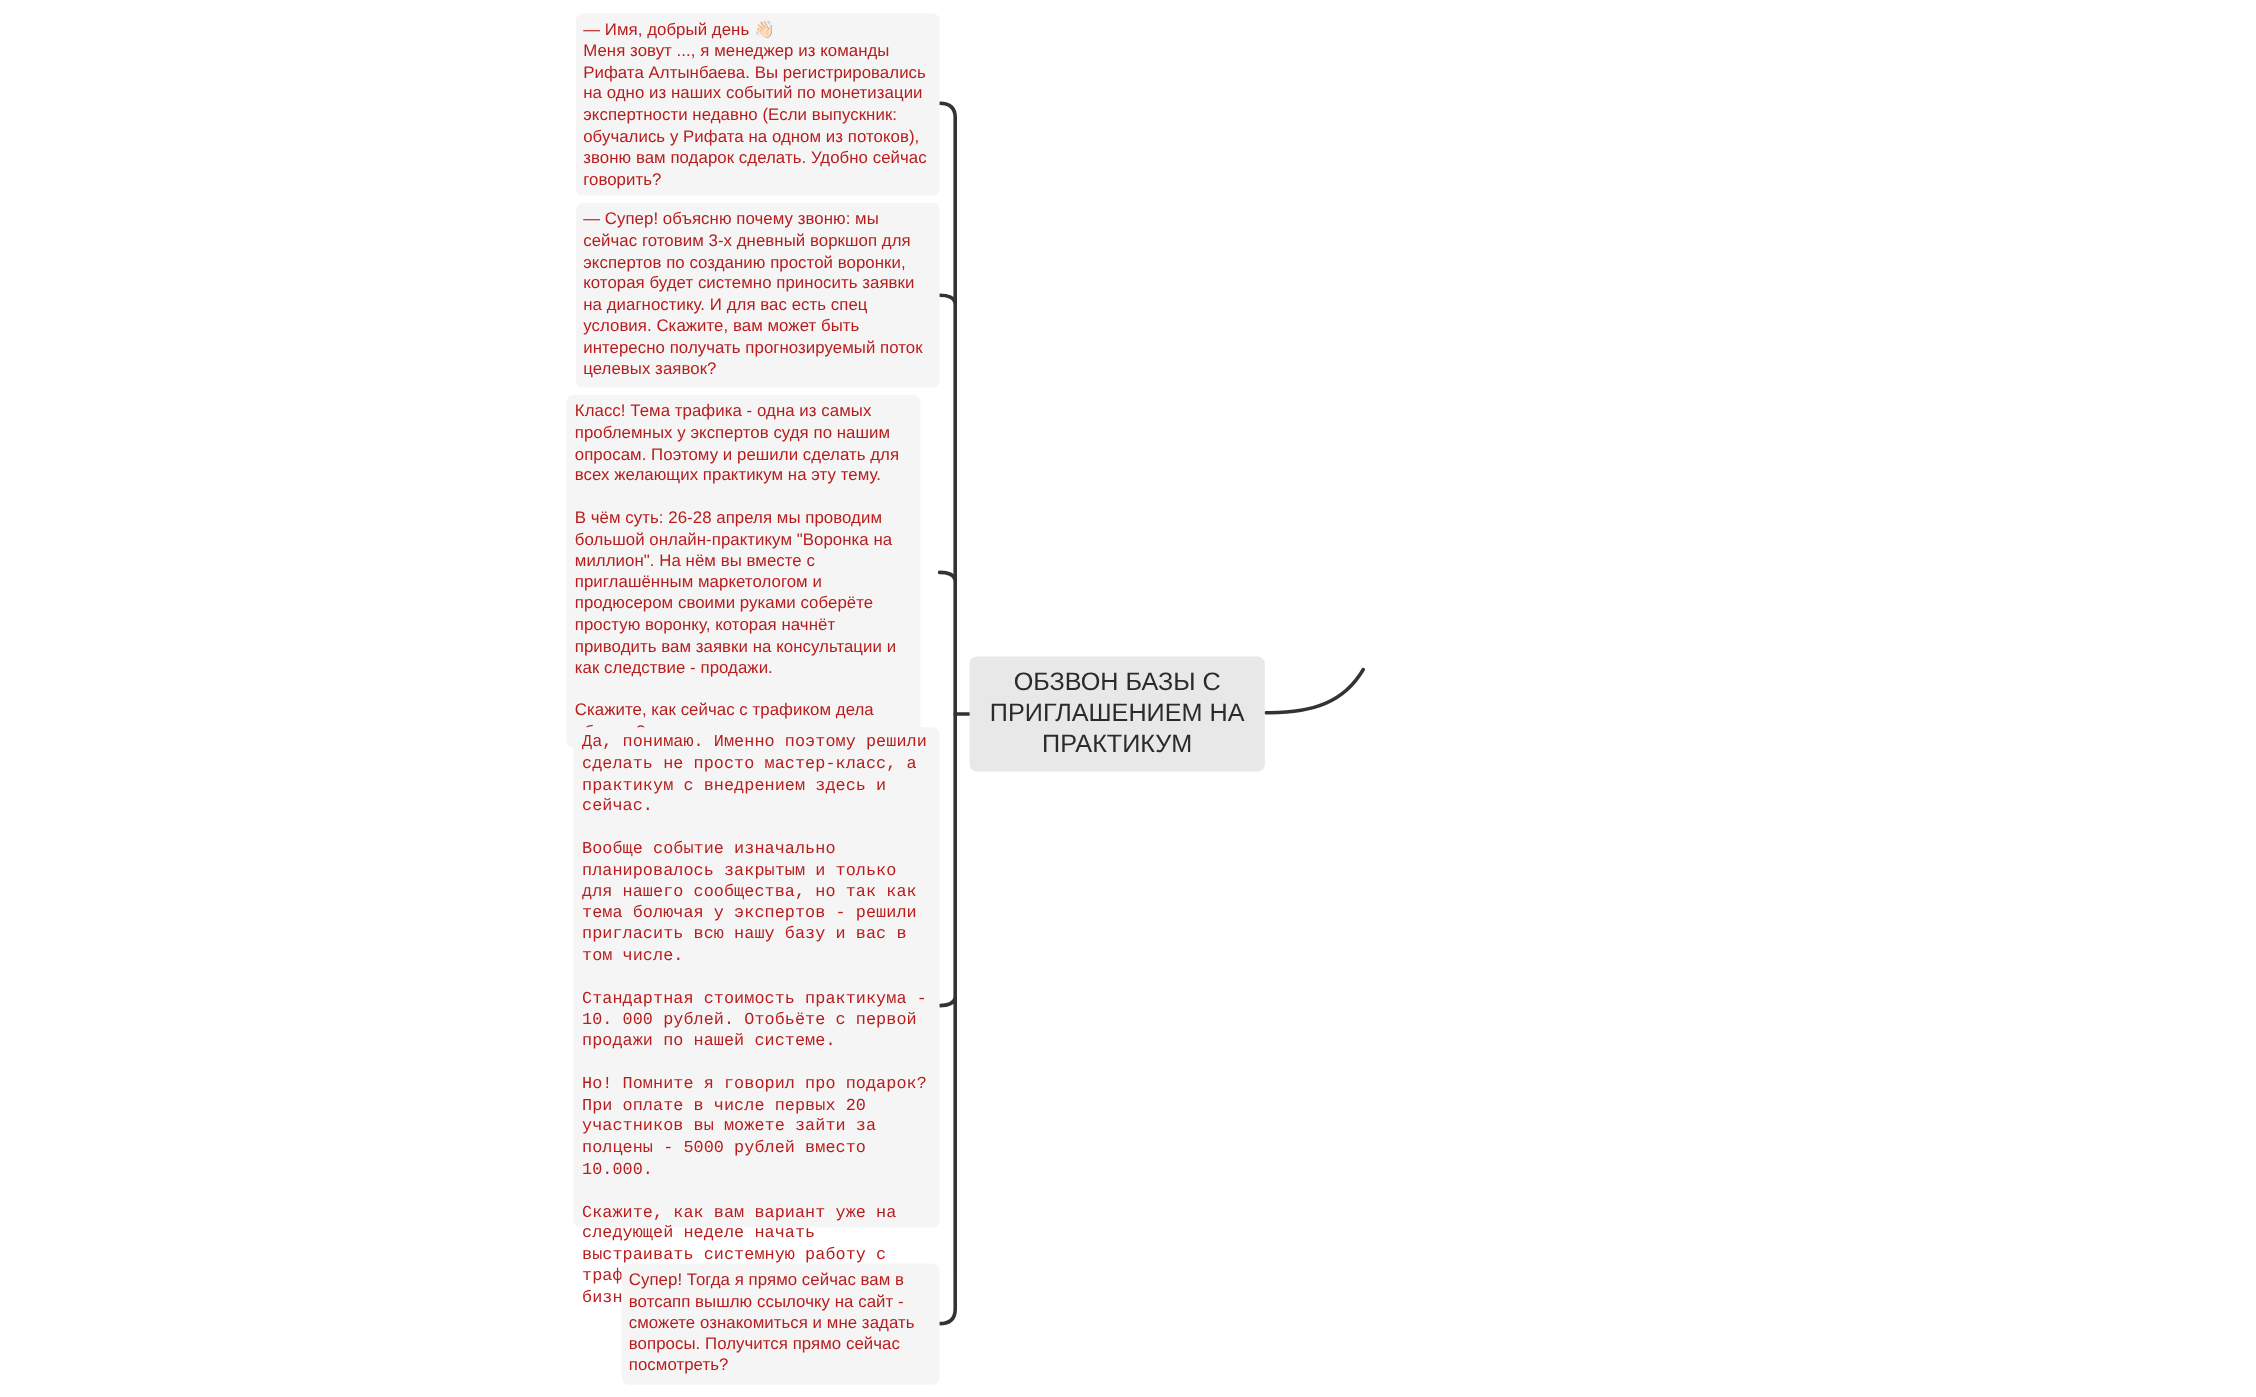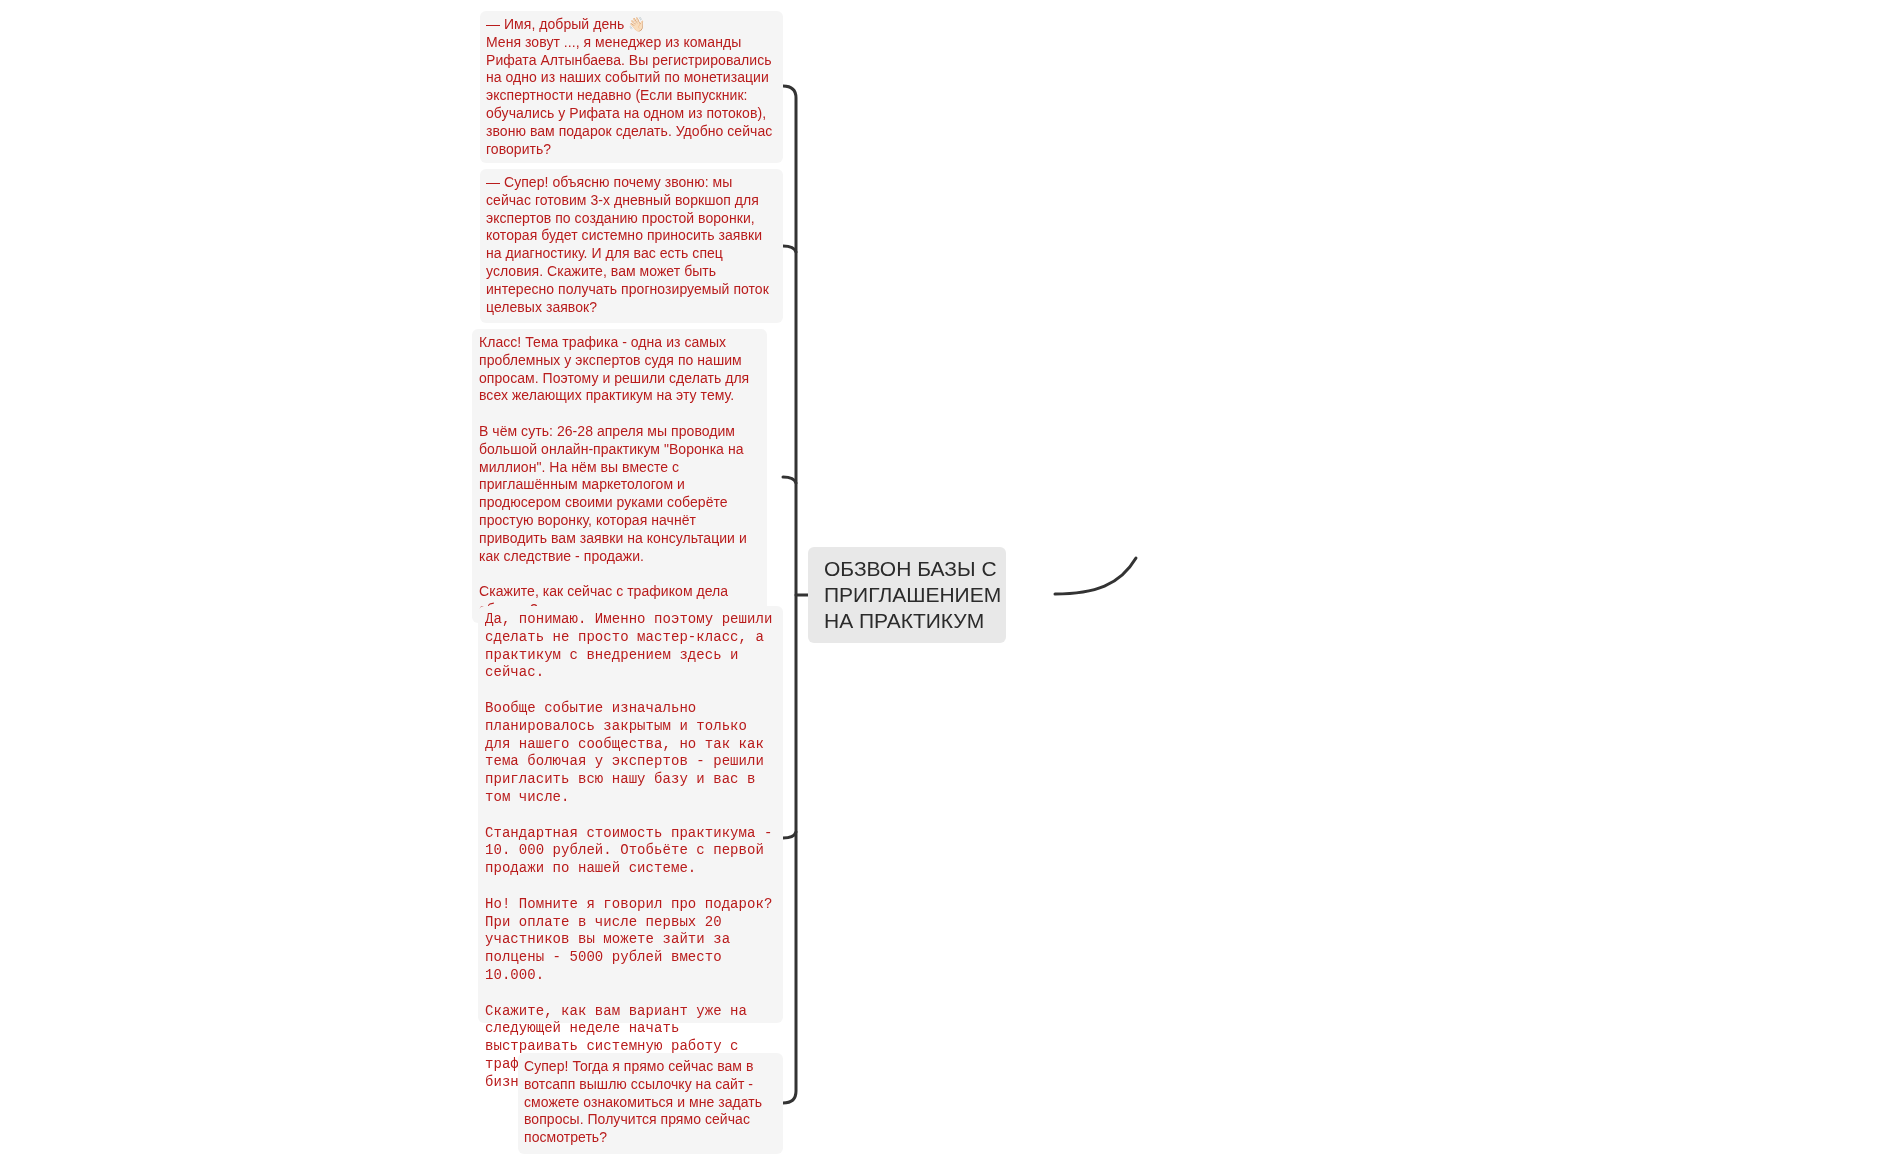--- a/index.html
+++ b/index.html
@@ -42,31 +42,32 @@
       font-weight: bold;
       font-size: 29px;
       line-height: 36px;
       box-sizing: border-box;
       padding: 0 20px;
     }
     .branch-node {
       position: absolute;
       left: 808px;
       top: 547px;
-      width: 198px;
+      width: 246px;
       height: 96px;
       border-radius: 6px;
       background: #e8e8e8;
       color: #2b2b2b;
       font-size: 21px;
       line-height: 26px;
       box-sizing: border-box;
       padding: 10px 16px;
       display: flex;
       align-items: center;
+      text-align: center;
     }
     .leaf {
       position: absolute;
       background: #f5f5f5;
       border-radius: 6px;
       color: #b91c1c;
       font-size: 14px;
       line-height: 17.8px;
       box-sizing: border-box;
       padding: 5px 6px 4px 6px;

